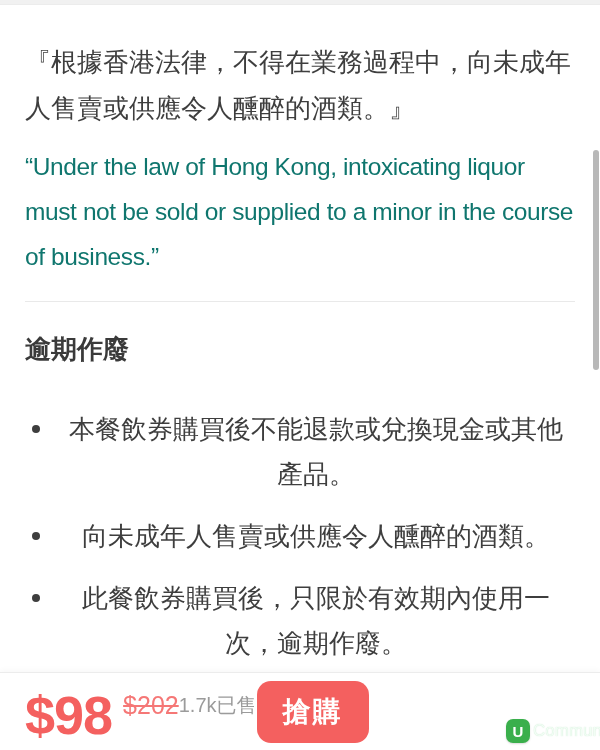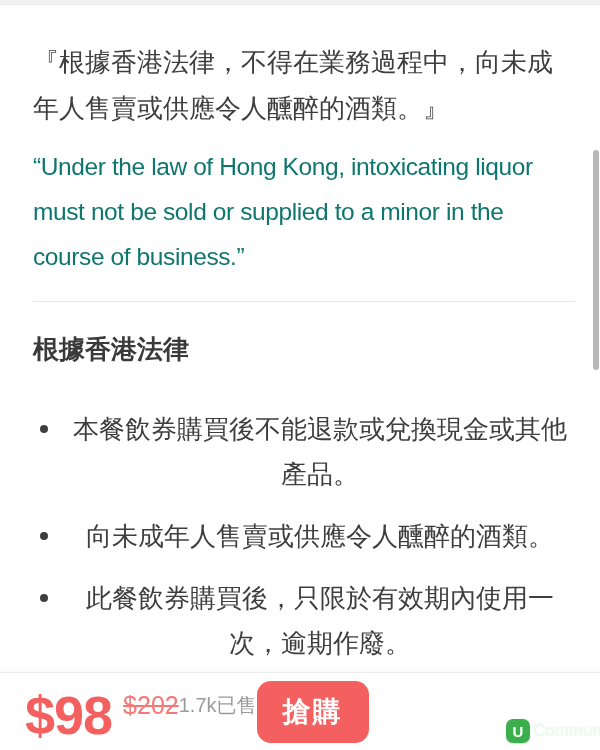--- a/index.html
+++ b/index.html
@@ -18,21 +18,20 @@
   .top-strip {
     height: 4px;
     background: #f1f1f1;
     border-bottom: 1px solid #ececec;
   }
   .content {
     padding: 0 25px;
     height: 667px;
     overflow: hidden;
     box-sizing: border-box;
-    margin-left: 8px;
   }
   .cn-notice {
     margin: 34px 0 0 0;
     font-size: 26px;
     line-height: 46px;
     color: #3e3e3e;
   }
   .en-notice {
     margin: 13px 0 0 0;
     font-size: 24.5px;
@@ -181,21 +180,21 @@
 
   <div class="top-strip"></div>
 
   <div class="content">
     <p class="cn-notice">『根據香港法律，不得在業務過程中，向未成年人售賣或供應令人醺醉的酒類。』</p>
 
     <p class="en-notice">“Under the law of Hong Kong, intoxicating liquor must not be sold or supplied to a minor in the course of business.”</p>
 
     <hr class="divider">
 
-    <h2 class="terms-heading">根據香港法律</h2>
+    <h2 class="terms-heading">逾期作廢</h2>
 
     <ul class="terms-list">
       <li>本餐飲券購買後不能退款或兌換現金或其他產品。</li>
       <li>向未成年人售賣或供應令人醺醉的酒類。</li>
       <li>此餐飲券購買後，只限於有效期內使用一次，逾期作廢。</li>
 
     </ul>
   </div>
 
   <div class="scrollbar-thumb"></div>

